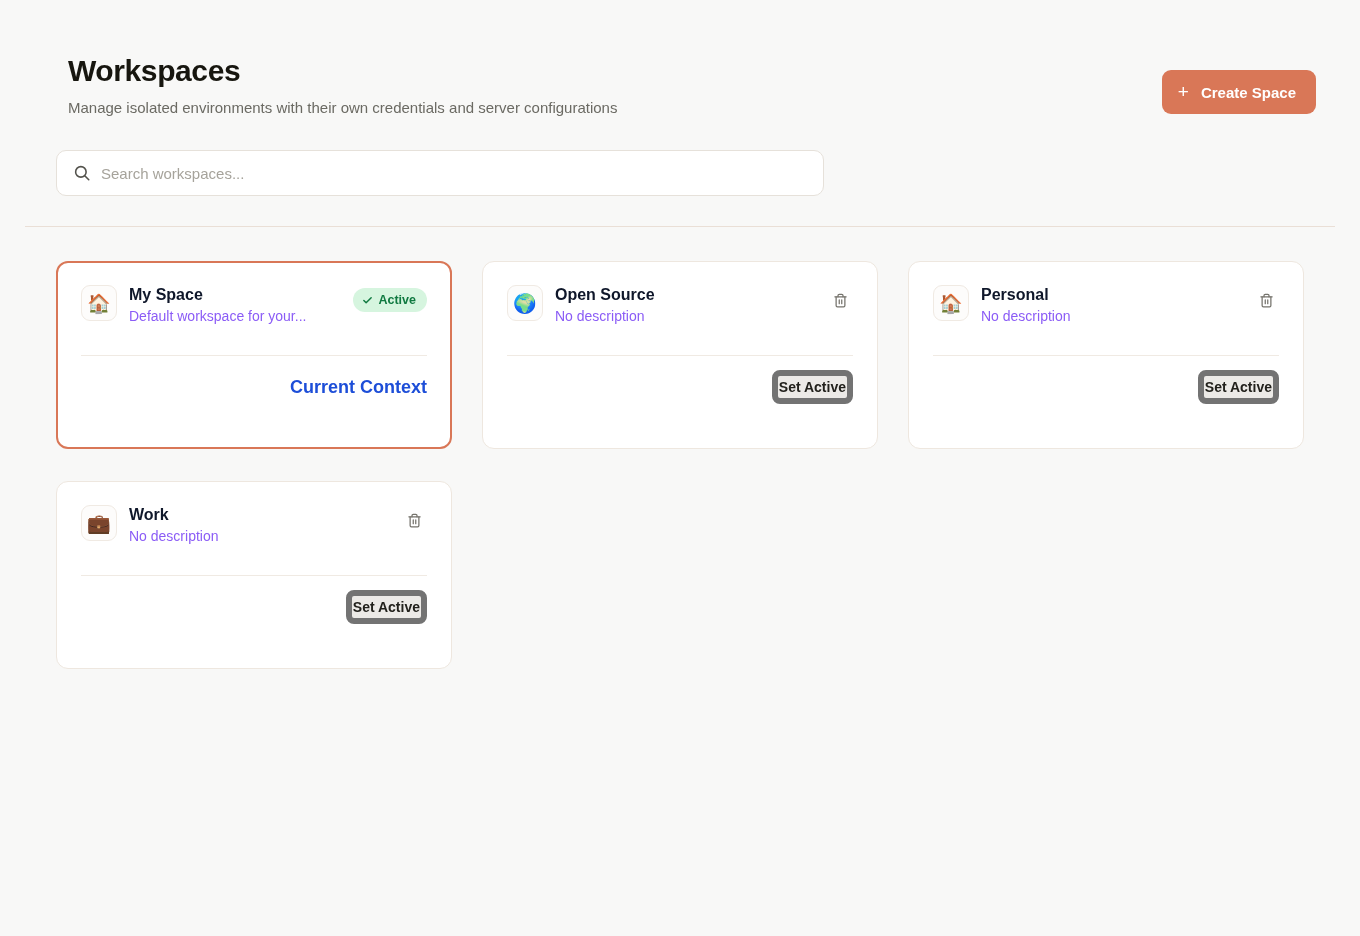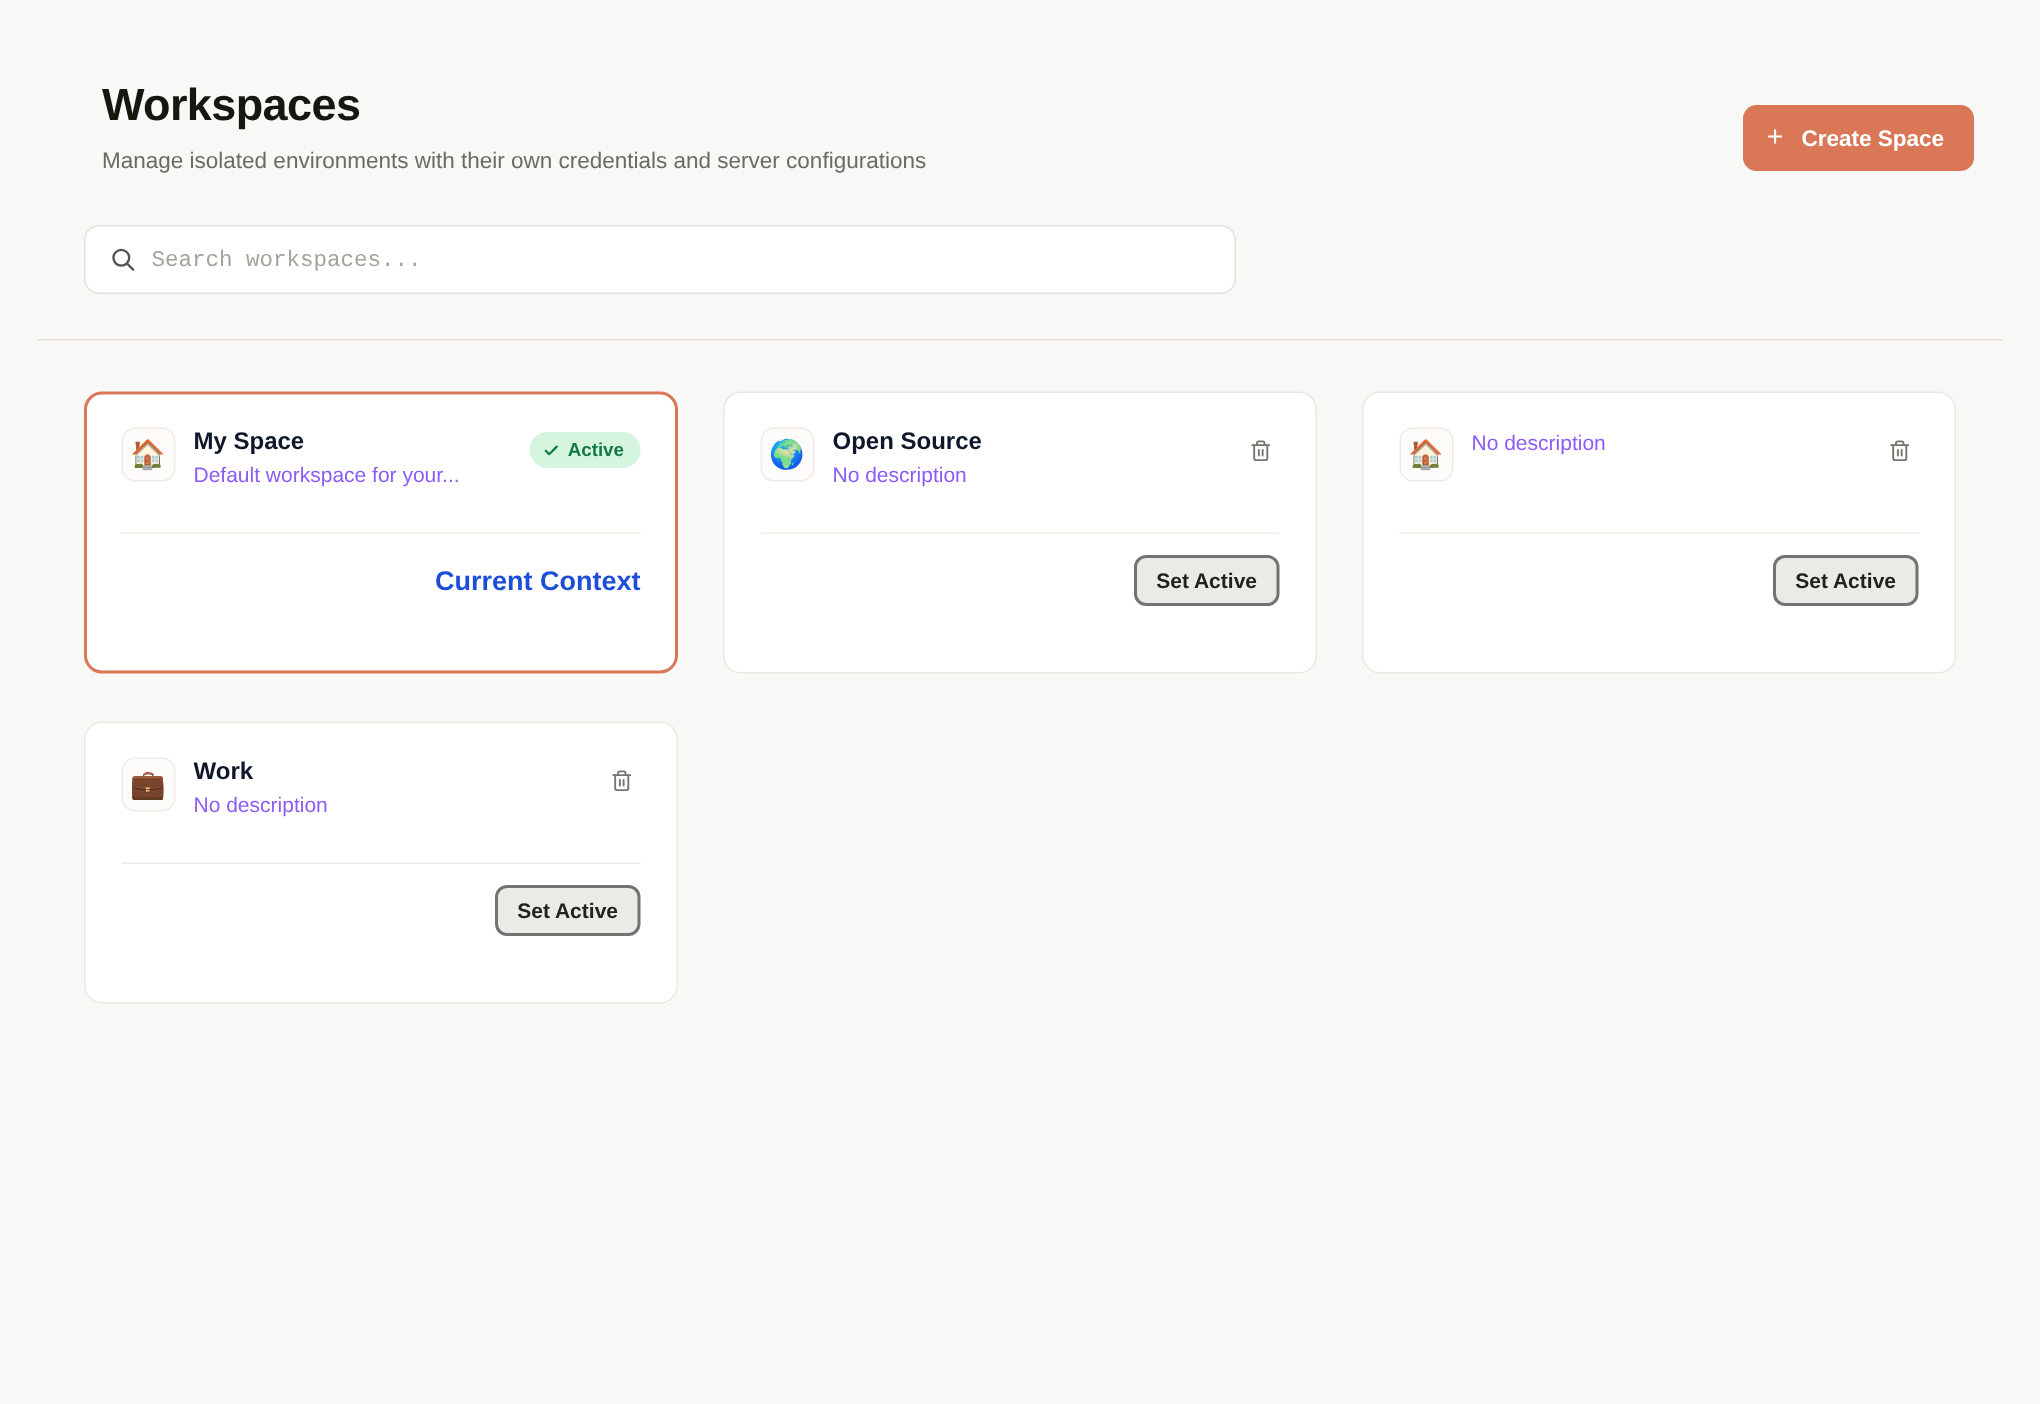--- a/index.html
+++ b/index.html
@@ -106,21 +106,21 @@
     display: block;
     color: #53524c;
   }
 
   .search-input {
     width: 100%;
     height: 100%;
     border: none;
     outline: none;
     background: transparent;
-    font-family: Liberation Mono, monospace;
+    font-family: Liberation Sans, sans-serif;
     font-size: 15px;
     color: #1f1f1d;
     padding-right: 16px;
   }
 
   .search-input::placeholder { color: #a6a39b; }
 
   
   .top-divider {
     position: absolute;
@@ -259,23 +259,23 @@
   .current-context {
     font-size: 18px;
     font-weight: 600;
     color: #1d4ed8;
     line-height: 17px;
     margin-left: 28px;
   }
 
   .set-active-button {
     height: 34px;
-    padding: 0 13px;
+    padding: 0 1px;
     background: #eceae7;
-    border: 2px solid #737373;
+    border: 6px solid #737373;
     border-radius: 8px;
     font-family: "Liberation Sans", sans-serif;
     font-size: 14px;
     font-weight: 700;
     color: #22211c;
     cursor: pointer;
   }
 </style>
 </head>
 <body>
@@ -345,20 +345,21 @@
       <div class="card-divider"></div>
       <div class="card-footer">
         <button class="set-active-button">Set Active</button>
       </div>
     </div>
 
     <div class="card">
       <div class="card-top">
         <div class="card-emoji">🏠</div>
         <div class="card-text">
+          <div class="card-title">Personal</div>
           <div class="card-desc">No description</div>
         </div>
         <button class="delete-button">
           <svg class="trash-icon" viewBox="0 0 24 24" fill="none" stroke="currentColor" stroke-width="2" stroke-linecap="round" stroke-linejoin="round">
             <polyline points="3 6 5 6 21 6"></polyline>
             <path d="M19 6v14a2 2 0 0 1-2 2H7a2 2 0 0 1-2-2V6m3 0V4a2 2 0 0 1 2-2h4a2 2 0 0 1 2 2v2"></path>
             <line x1="10" y1="11" x2="10" y2="17"></line>
             <line x1="14" y1="11" x2="14" y2="17"></line>
           </svg>
         </button>

